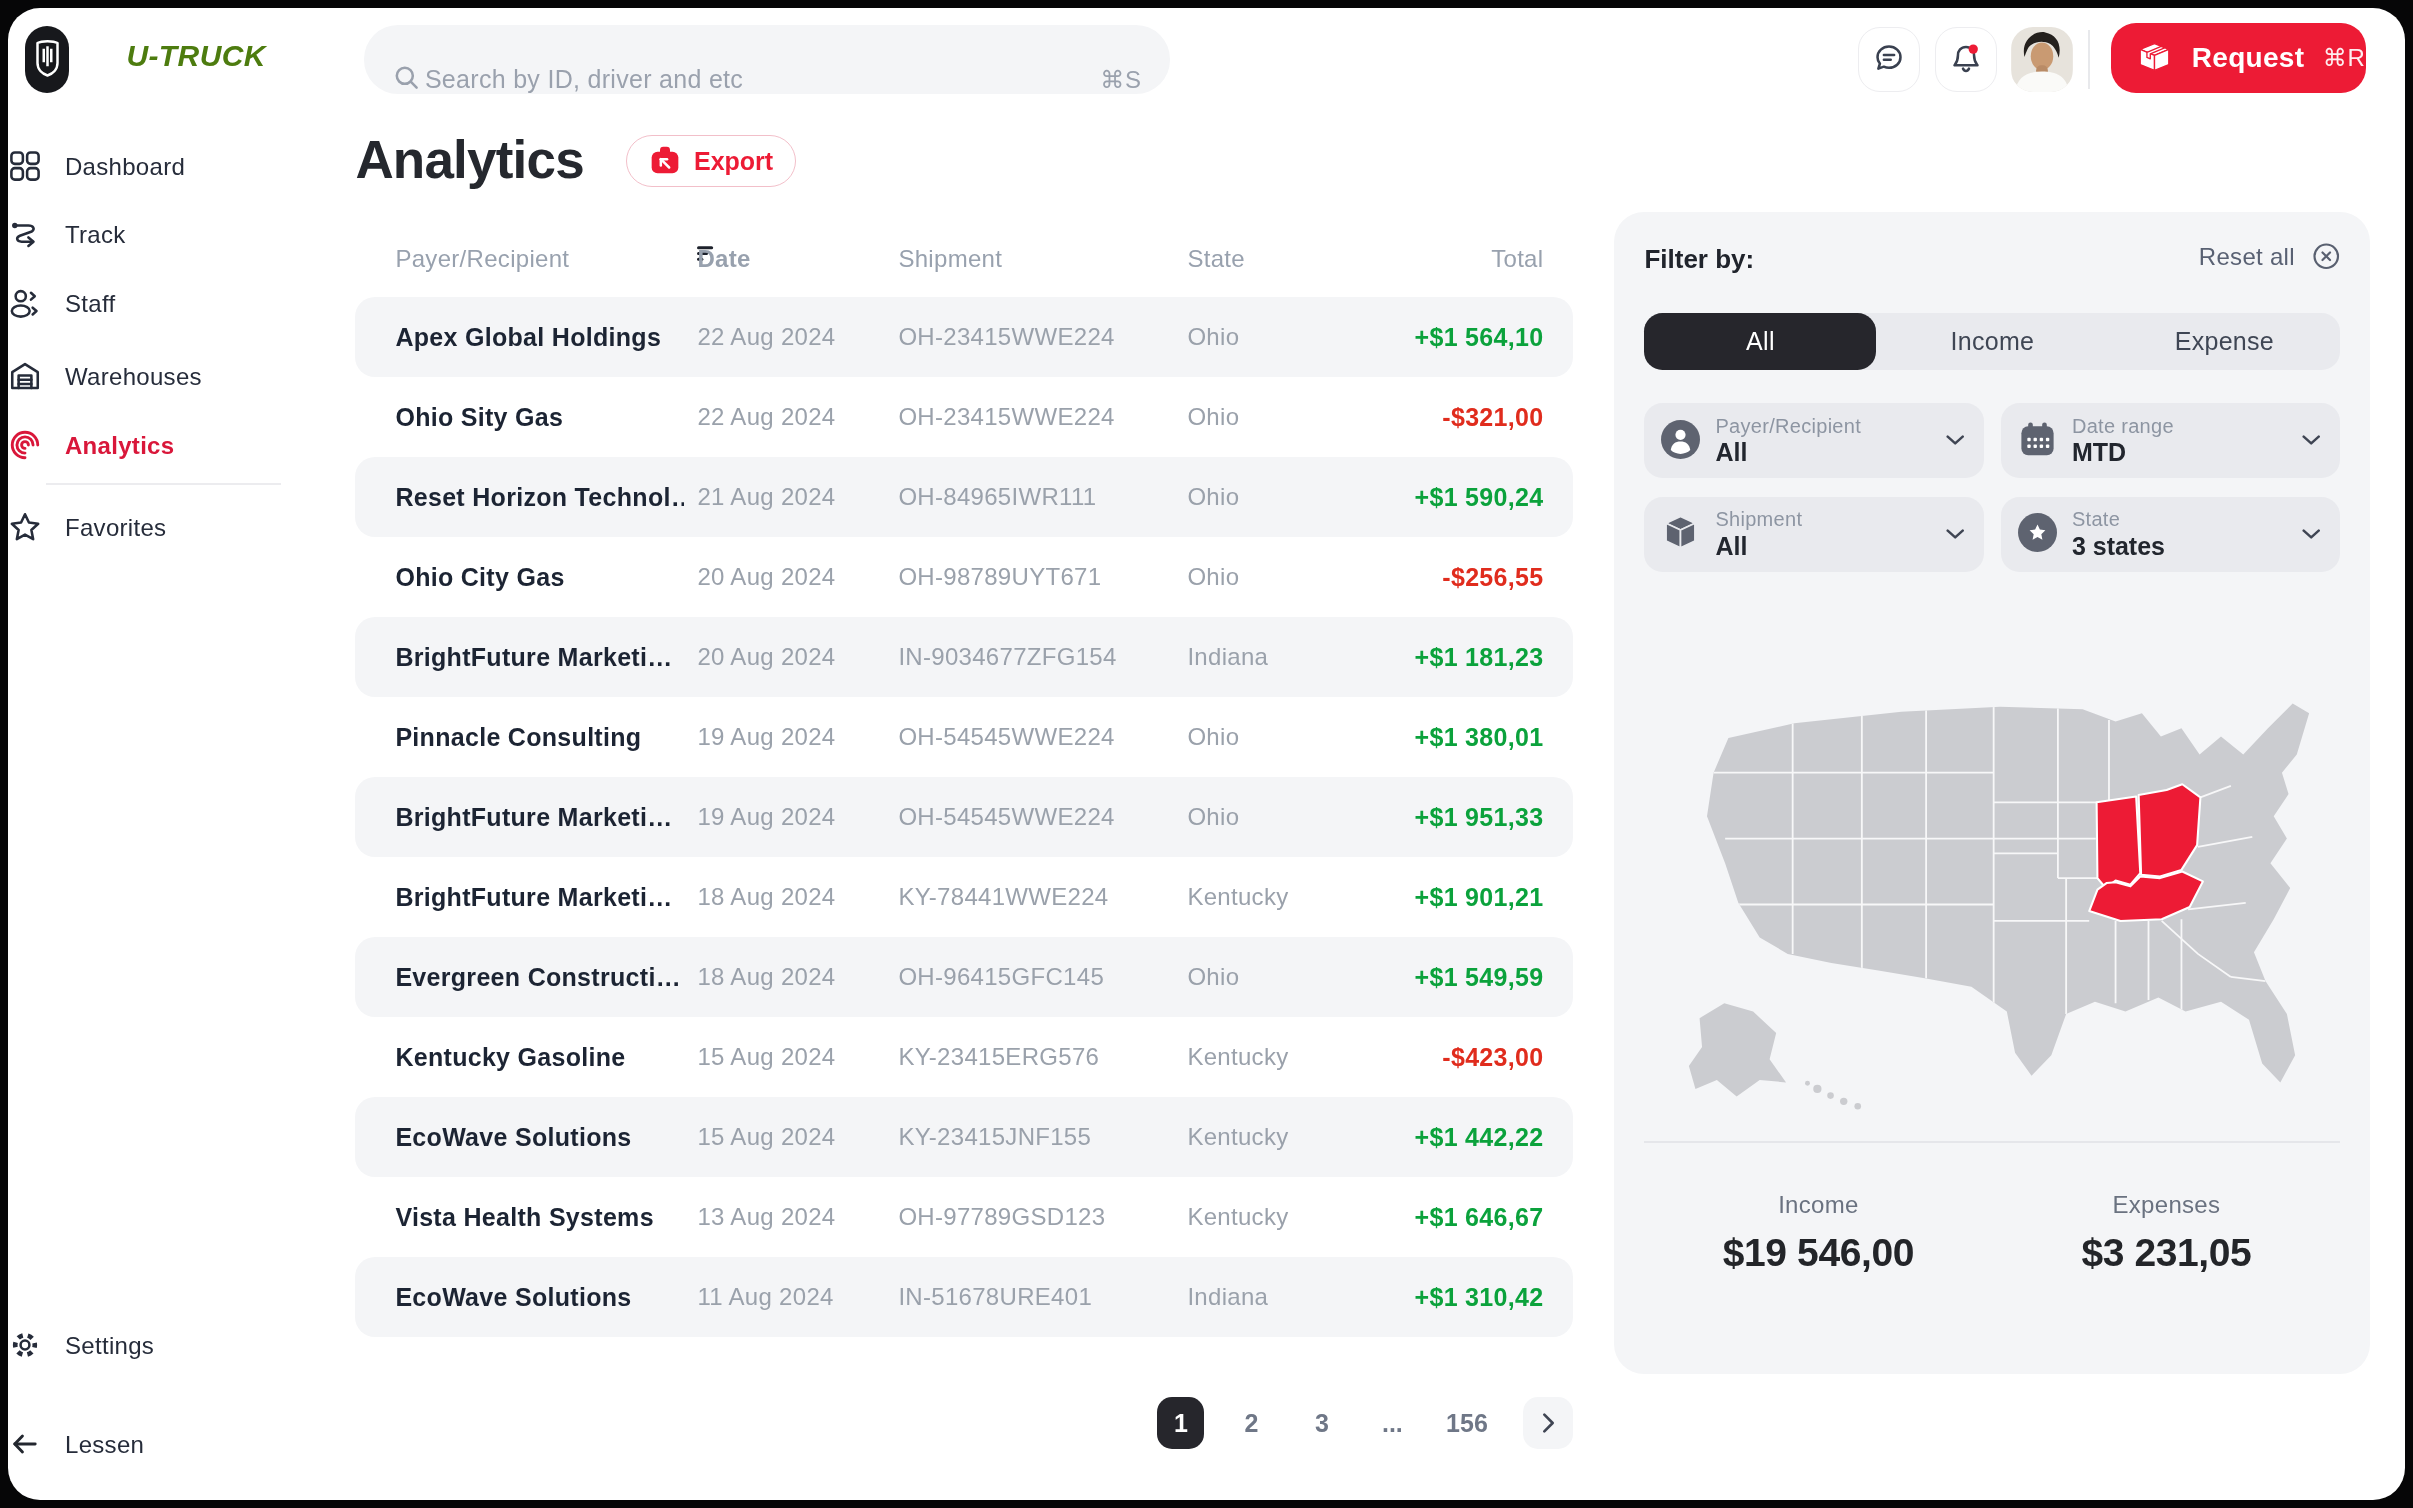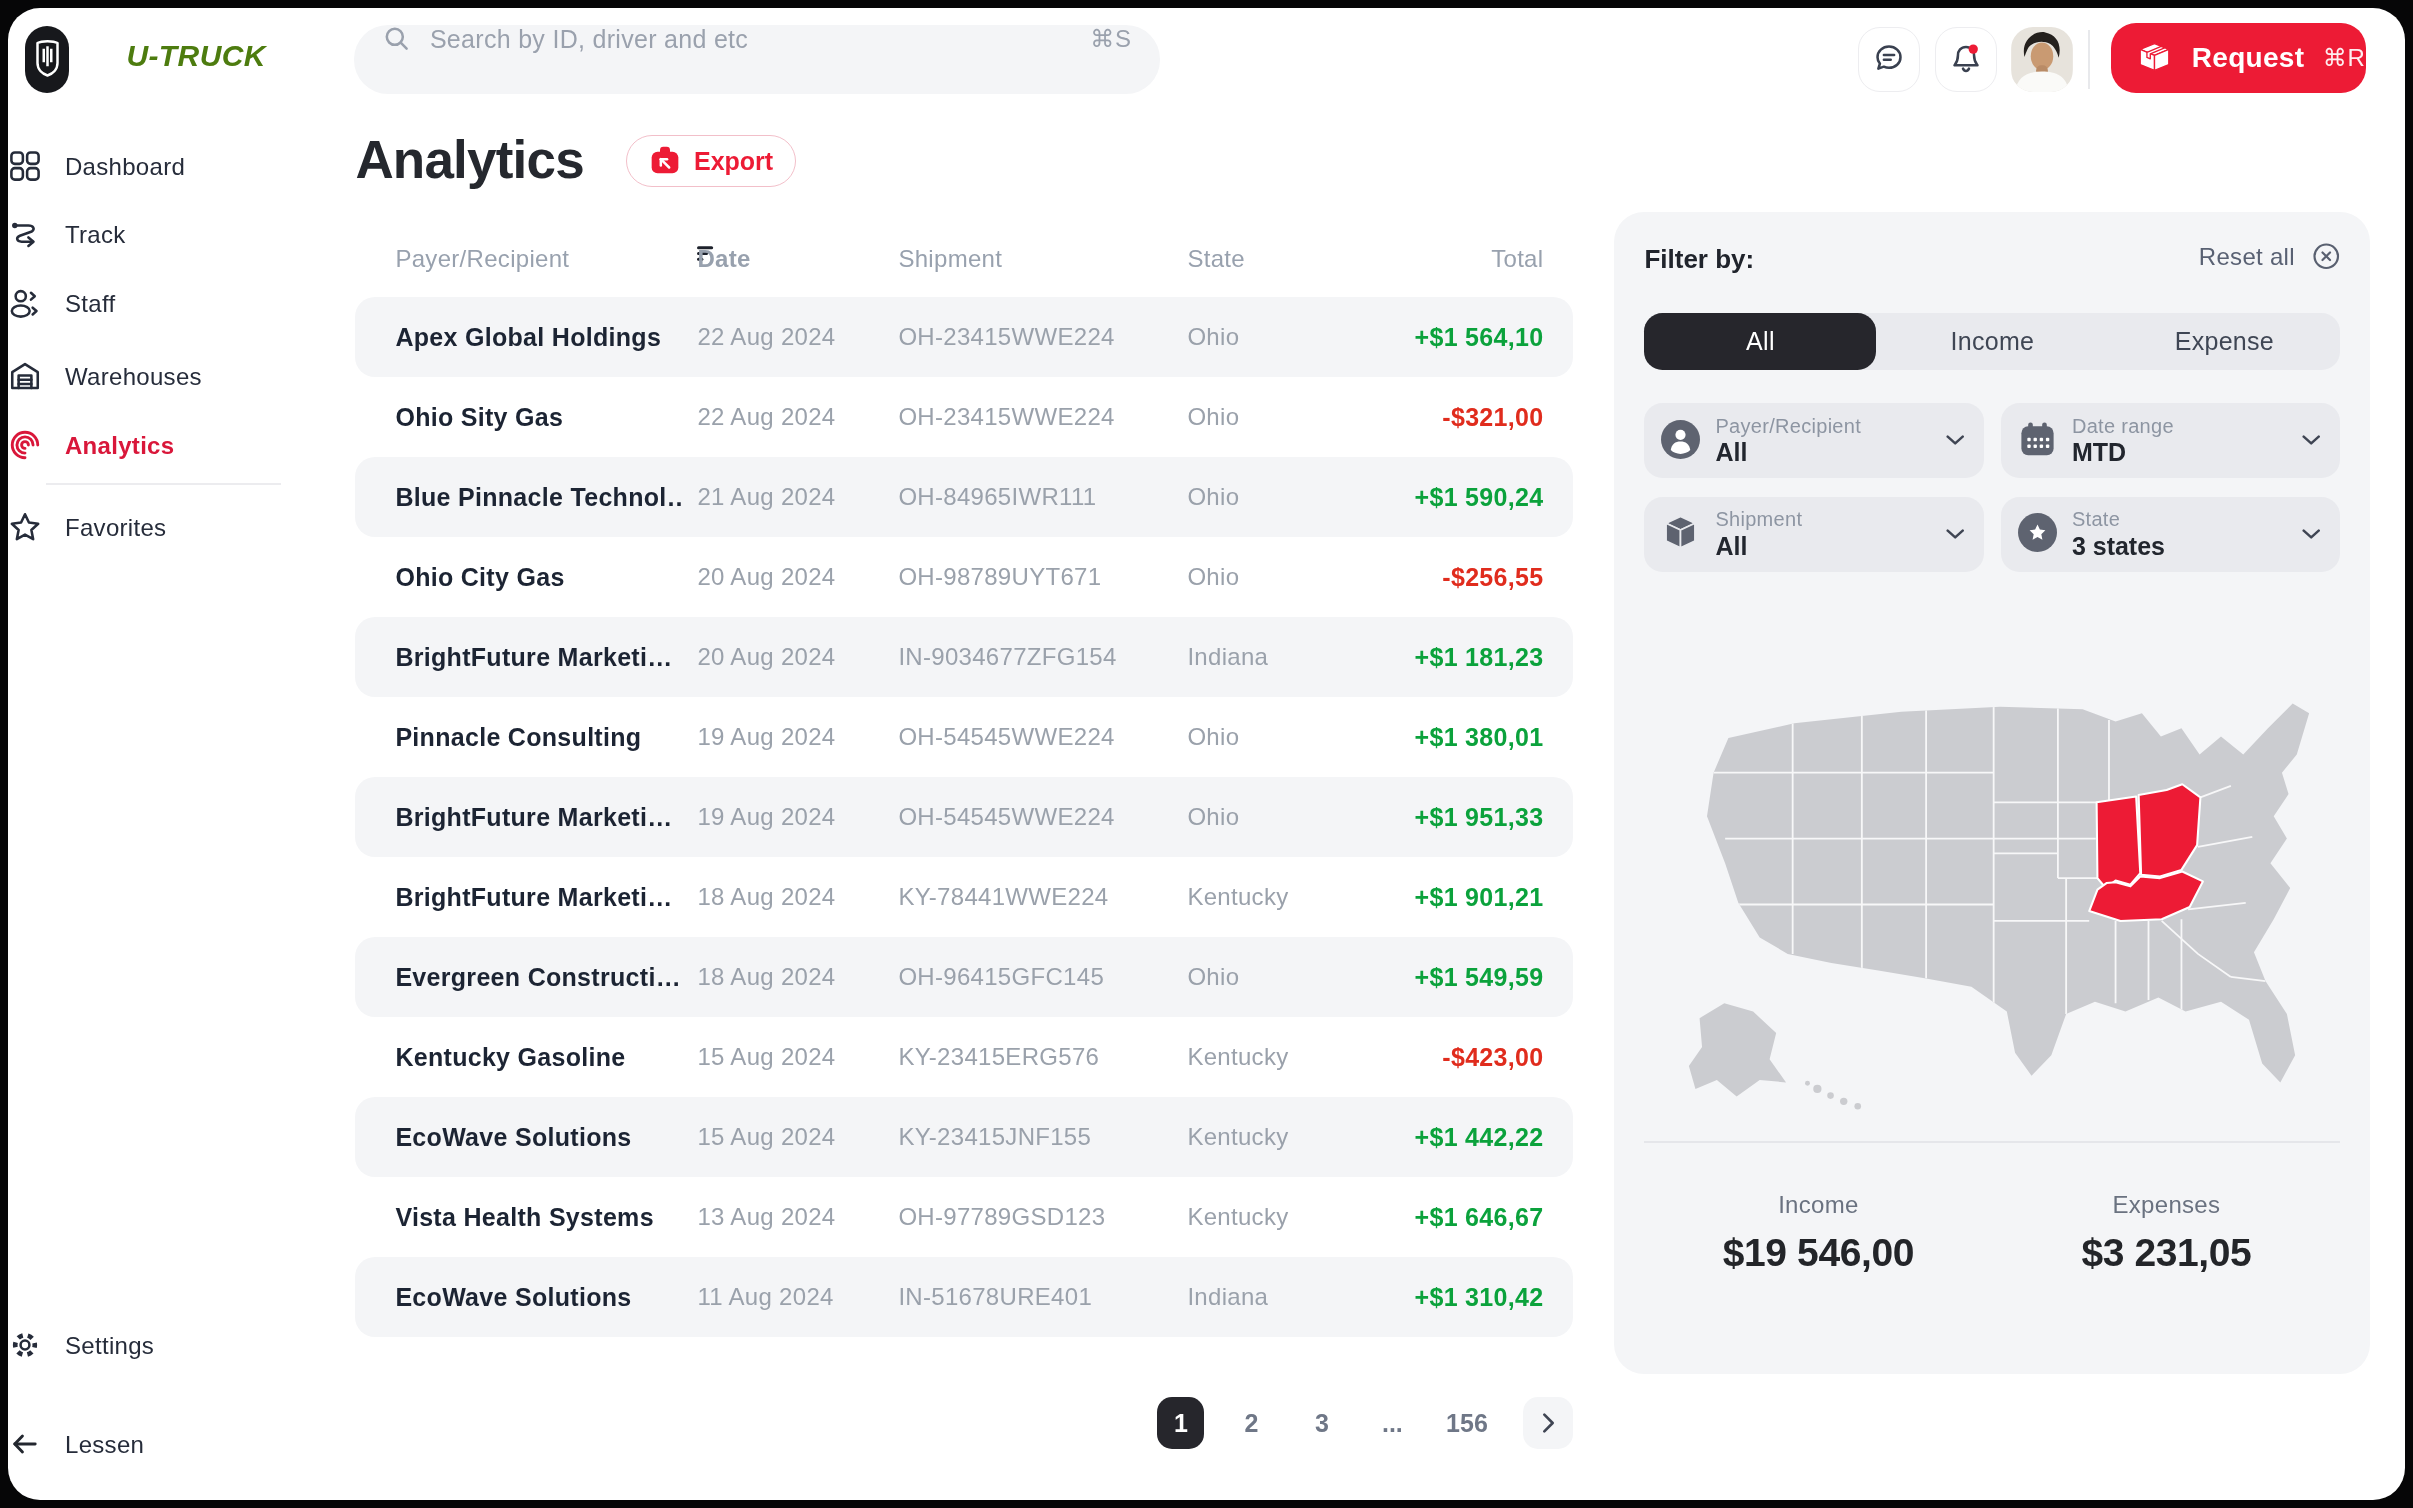--- a/index.html
+++ b/index.html
@@ -13,22 +13,22 @@
     display:flex; align-items:center; justify-content:center; }
   .brand-name { left:78px; top:48px; transform:translateY(-50%); font-size:30px; font-weight:700;
     font-style:italic; letter-spacing:0.4px; color:#4d7c0f;margin-left:40px; }
   .nav-item { left:0; width:335px; height:54px; display:flex; align-items:center; gap:22.6px;
     cursor:pointer; }
   .nav-item .lbl { font-size:24px; color:#262c3a; font-weight:500; letter-spacing:0.3px; }
   .nav-item.active .lbl { color:#D9173A; font-weight:600; }
   .nav-divider { left:38px; top:475px; width:235px; height:1.7px; background:#ececef; }
 
   
-  .search { left:346px; top:17px; width:806px; height:69px; border-radius:34px; background:#f4f5f7;
-    display:flex; align-items:flex-start; padding:0 28.5px; gap:20px; }
+  .search { left:356px; top:17px; width:806px; height:69px; border-radius:34px; background:#f4f5f7;
+    display:flex; align-items:flex-end; padding:0 28.5px; gap:5px; }
   .search input { flex:1; border:none; outline:none; background:transparent; font-size:25px;
     color:#3a4150; font-family:inherit; letter-spacing:0.3px; }
   .search input::placeholder { color:#9aa1ad; }
   .kbd { font-size:24px; color:#9aa1ad; letter-spacing:0.8px; }
   .icon-btn { top:18.4px; width:62px; height:65px; border-radius:22px; background:#fff;
     border:1.7px solid #ededf0; display:flex; align-items:center; justify-content:center; cursor:pointer; }
   .avatar { left:2003px; top:18.4px; width:62px; height:65px; border-radius:22px; overflow:hidden; cursor:pointer; }
   .divider-v { left:2080px; top:22px; width:1.7px; height:59px; background:#e8e9ec; }
   .request { left:2103px; top:15px; width:255px; height:70px; border-radius:25px; background:#ED1B35;
     display:flex; align-items:center; padding:0 25px; gap:18.4px; cursor:pointer; }
@@ -279,21 +279,21 @@
         <span class="c-total income">+$1 564,10</span>
       </div>
       <div class="row">
         <span class="c-payer">Ohio Sity Gas</span>
         <span class="c-date">22 Aug 2024</span>
         <span class="c-ship">OH-23415WWE224</span>
         <span class="c-state">Ohio</span>
         <span class="c-total expense">-$321,00</span>
       </div>
       <div class="row">
-        <span class="c-payer">Blue Pinnacle Technol…</span>
+        <span class="c-payer">Reset Horizon Technol…</span>
         <span class="c-date">21 Aug 2024</span>
         <span class="c-ship">OH-84965IWR111</span>
         <span class="c-state">Ohio</span>
         <span class="c-total income">+$1 590,24</span>
       </div>
       <div class="row">
         <span class="c-payer">Ohio City Gas</span>
         <span class="c-date">20 Aug 2024</span>
         <span class="c-ship">OH-98789UYT671</span>
         <span class="c-state">Ohio</span>

